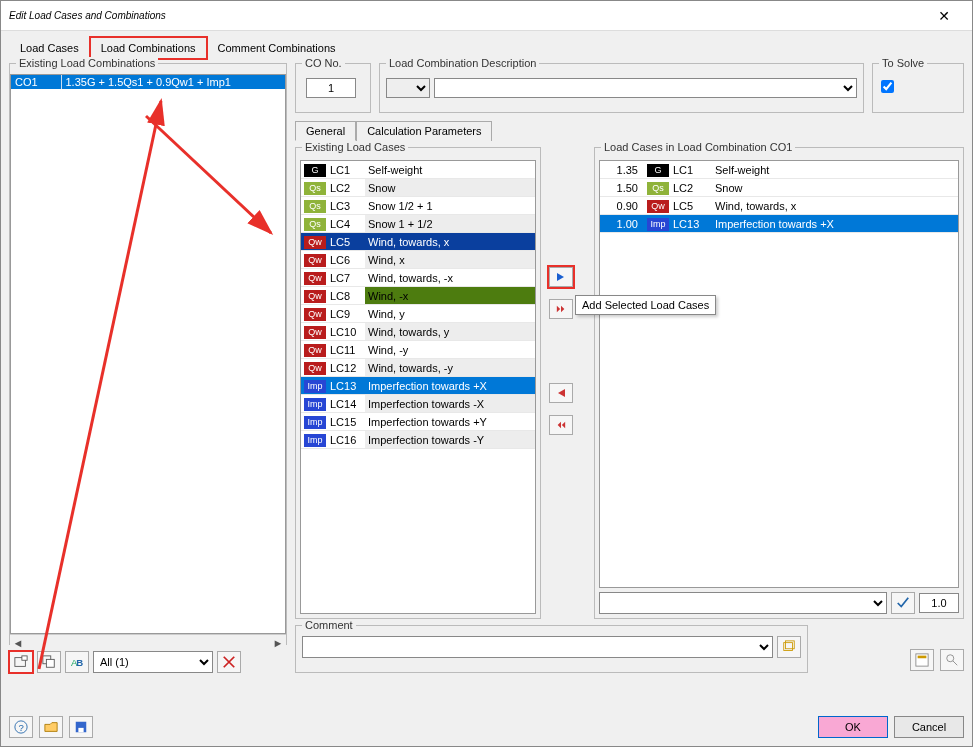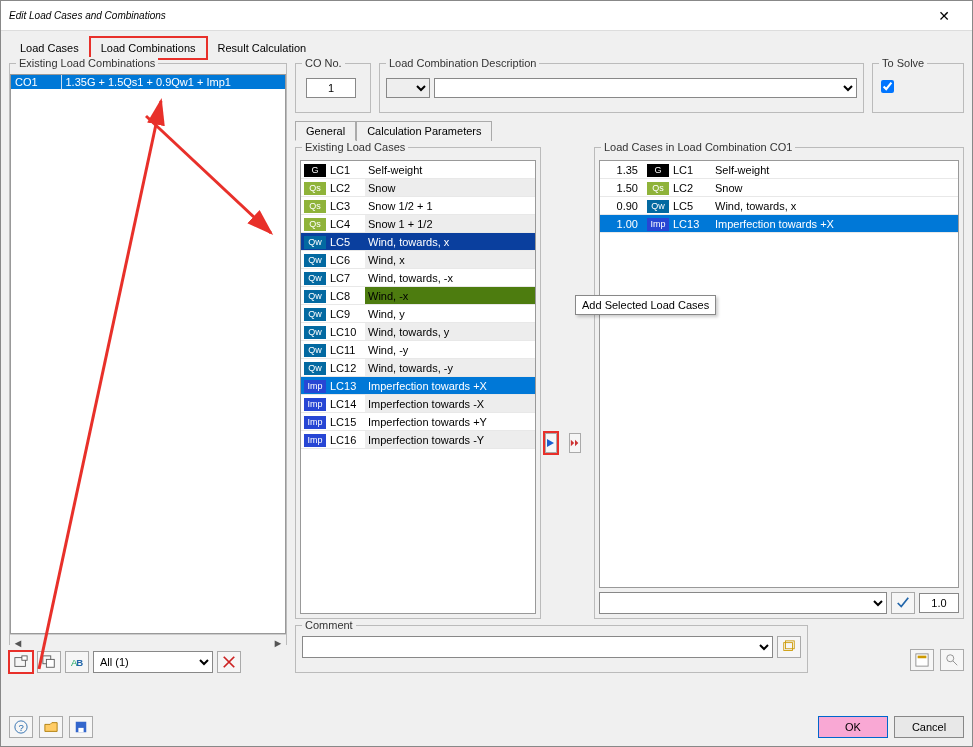--- a/index.html
+++ b/index.html
@@ -44,23 +44,23 @@
 .lc-panel { border: 1px solid #bbb; padding-top:10px; position:relative; display:flex; flex-direction:column; }
 .lc-panel .group-label { top:-7px; }
 .lc-left { width: 246px; }
 .lc-right { flex: 1; margin-left: 13px; }
 .lc-list { flex:1; background: #fff; border: 1px solid #999; margin: 2px 4px 4px 4px; overflow: hidden; }
 .lc-list table { width: 100%; border-collapse: collapse; table-layout: fixed; }
 .lc-list td { padding: 1px 3px; white-space: nowrap; overflow: hidden; border-bottom:1px solid #e8e8e8; height:15px; line-height:14px;}
 .lc-list tr.sel td { background: #0078d7; color: #fff; }
 .lc-list tr.sel2 td { background: #0a3f9e; color: #fff; }
 .badge { display: inline-block; width: 22px; text-align: center; color: #fff; font-size: 9px; line-height: 13px; height:13px;}
-.b-G { background: #000; } .b-Qs { background: #8fb33a; } .b-Qw { background: #0369a1; } .b-Imp { background: #2746d4; }
+.b-G { background: #000; } .b-Qs { background: #8fb33a; } .b-Qw { background: #b91c1c; } .b-Imp { background: #2746d4; }
 .lc-id { width: 38px; color: inherit; }
-.transfer-col { width: 32px; display: flex; flex-direction: row; align-items: center; gap: 12px; padding-top: 120px; position:relative;}
+.transfer-col { width: 32px; display: flex; flex-direction: column; align-items: center; gap: 12px; padding-top: 120px; position:relative;}
 .transfer-btn { width: 24px; height: 20px; border: 1px solid #aaa; background: #f6f6f6; display: flex; align-items: center; justify-content: center; }
 .transfer-btn.hot { outline: 2px solid #e8302a; }
 .transfer-btn svg { width: 10px; height: 10px; }
 .tooltip { position: absolute; top: 148px; left: 30px; background: #fff; border: 1px solid #888; padding: 3px 6px; white-space: nowrap; z-index:5; box-shadow: 2px 2px 3px rgba(0,0,0,.2);}
 .lc-bottom { display:flex; gap:4px; padding: 0 4px 4px 4px; align-items:center;}
 .lc-bottom .select { flex:1; }
 .right-bottom input.factor { width: 40px; height:20px; text-align:center; border:1px solid #888; background:#fff;}
 .footer { position:absolute; bottom:8px; left:8px; right:8px; display:flex; justify-content:space-between; align-items:center;}
 .footer-left { display:flex; gap:6px; }
 .footer-right { display:flex; gap:6px; }
@@ -75,21 +75,21 @@
 <div class="window">
 
   <div class="titlebar">
     <span class="title">Edit Load Cases and Combinations</span>
     <span class="close">✕</span>
   </div>
 
   <div class="tabs-row">
     <div class="tab">Load Cases</div>
     <div class="tab active red-box">Load Combinations</div>
-    <div class="tab">Result Calculation</div>
+    <div class="tab">Comment Combinations</div>
   </div>
 
   <div class="content">
 
     <div class="left-col">
       <div class="group" style="padding-top:10px; height:582px;">
         <span class="group-label">Existing Load Combinations</span>
         <div class="combo-list">
           <table>
               <tbody id="combo-rows">

